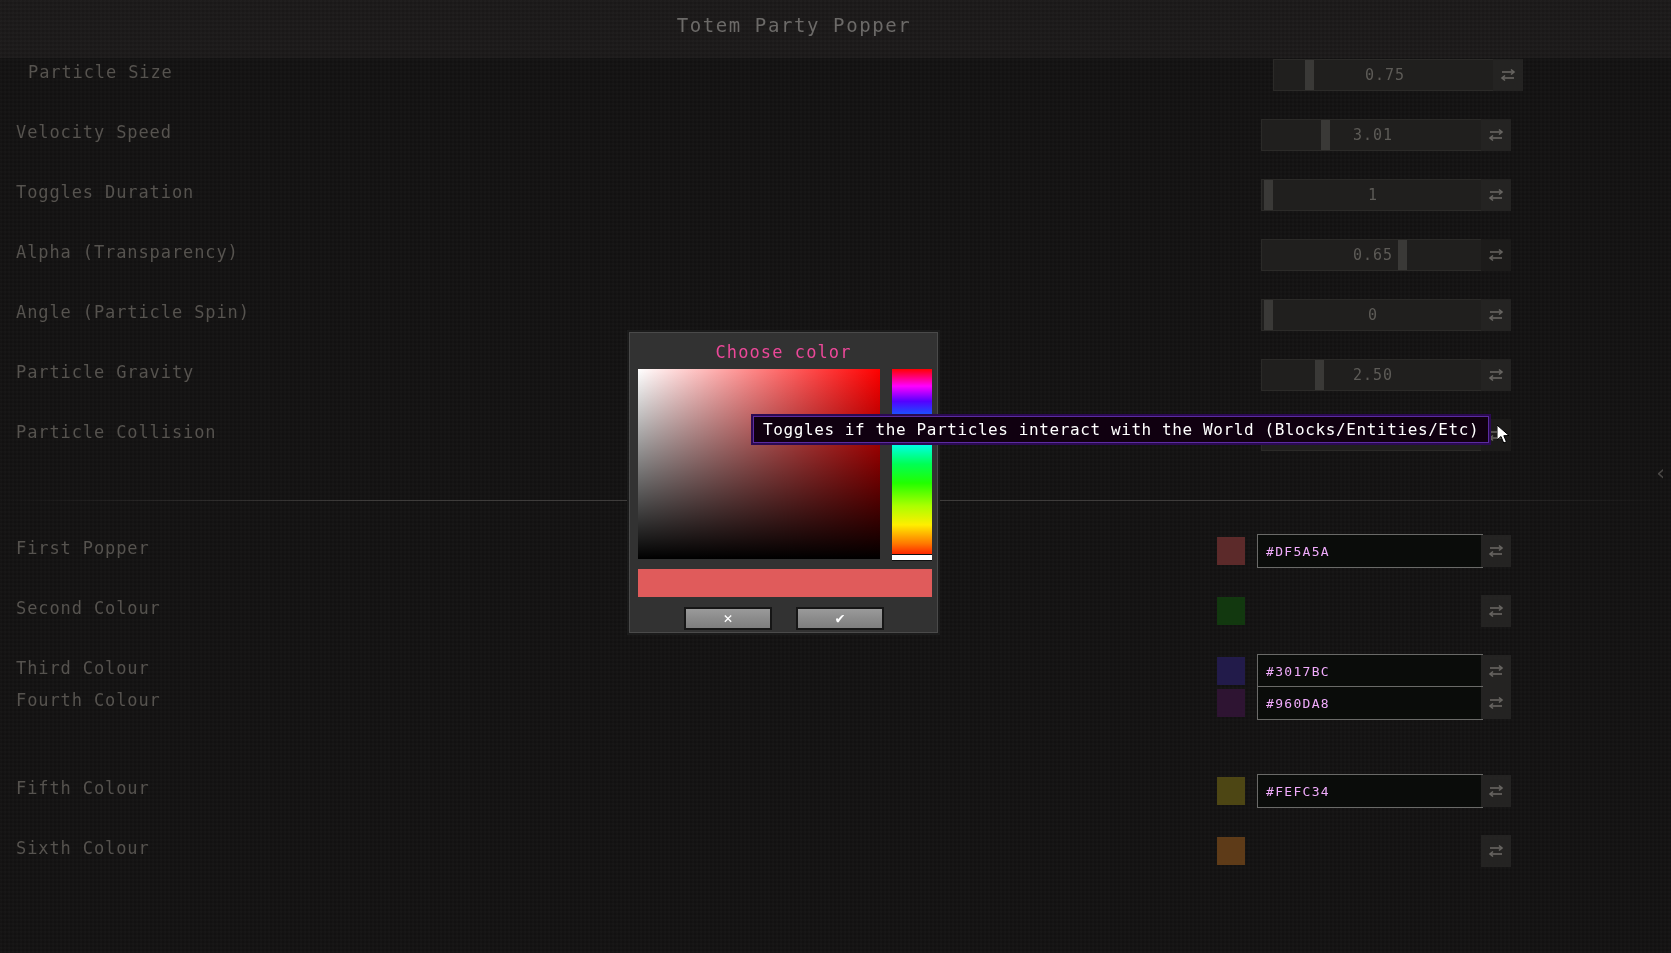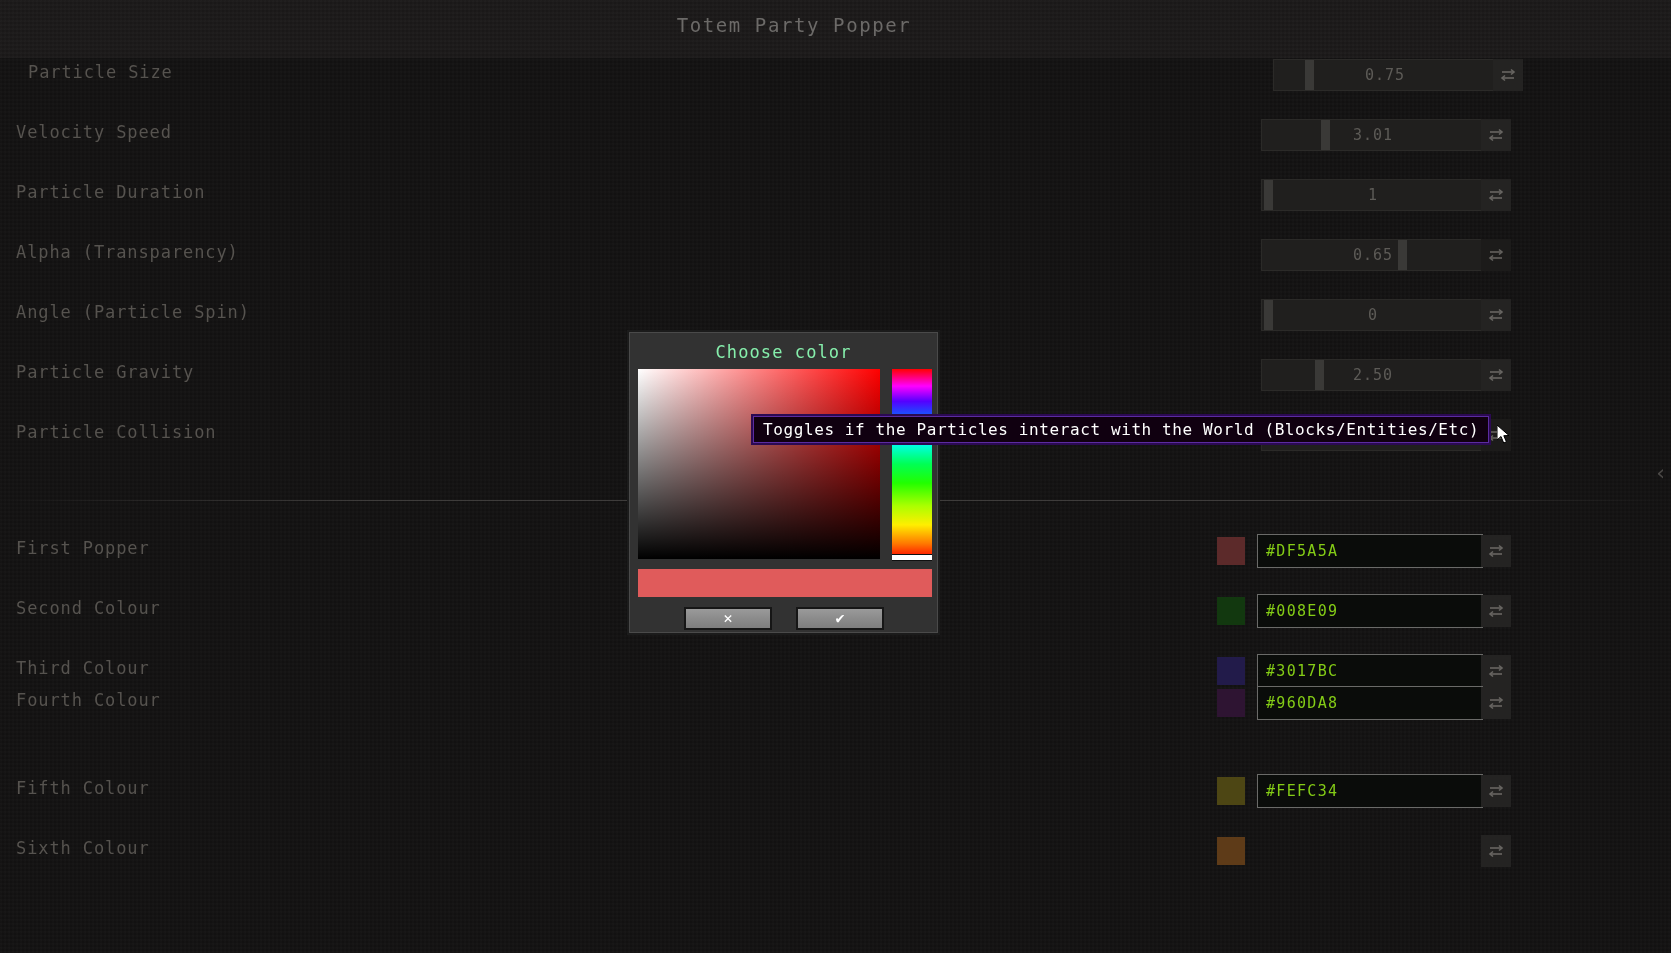--- a/index.html
+++ b/index.html
@@ -79,23 +79,23 @@
   
   .hexfield {
     position: absolute; right: 188px; top: 6px;
     width: 226px; height: 34px;
     background: #0a0c0a;
     border: 1px solid #6a6a68;
     display: flex; align-items: center;
   }
   .hexfield span {
     padding-left: 8px;
-    font-size: 15px;
+    font-size: 13px;
     letter-spacing: 1.3px;
-    color: #84cc16;
+    color: #f0abfc;
   }
   .swatch {
     position: absolute; right: 426px; top: 9px;
     width: 28px; height: 28px;
   }
 
   
   .resetbtn {
     position: absolute; right: 160px; top: 7px;
     width: 30px; height: 32px;
@@ -124,21 +124,21 @@
     left: 627px; top: 330px;
     width: 313px; height: 305px;
     background: #323232;
     border: 2px solid #1b1b1b;
     box-shadow: 0 0 0 1px #4a4a4a inset;
   }
   .dialog-title {
     position: absolute; left: 0; top: 10px; width: 100%;
     text-align: center;
     font-size: 17px;
-    color: #86efac;
+    color: #ec4899;
     letter-spacing: 1.1px;
   }
   .sv-area {
     position: absolute; left: 9px; top: 37px;
     width: 242px; height: 190px;
     background:
       linear-gradient(to top, #000 0%, rgba(0,0,0,0) 100%),
       linear-gradient(to right, #ffffff 0%, #ff0000 100%);
   }
   .sv-cursor {
@@ -245,21 +245,21 @@
         <div class="resetbtn">
           <svg width="18" height="18" viewBox="0 0 18 18">
             <path d="M3 6 L14 6" stroke="#b9b5ae" stroke-width="1.6"></path>
             <path d="M12 3.5 L15 6 L12 8.5" fill="none" stroke="#b9b5ae" stroke-width="1.6"></path>
             <path d="M15 12 L4 12" stroke="#b9b5ae" stroke-width="1.6"></path>
             <path d="M6 9.5 L3 12 L6 14.5" fill="none" stroke="#b9b5ae" stroke-width="1.6"></path>
           </svg>
         </div>
       </div>
       <div class="row" style="top: 172px;">
-        <div class="row-label">Particle Duration</div>
+        <div class="row-label">Toggles Duration</div>
         <div class="pencil-icon"><svg width="18" height="18" viewBox="0 0 18 18">
             <path d="M12.5 1.5 L16.5 5.5 L6.5 15.5 L2 17 L3.5 12.5 Z" fill="none" stroke="#9a968f" stroke-width="1.4"></path>
             <path d="M3.5 12.5 L6.5 15.5" stroke="#9a968f" stroke-width="1.2"></path>
           </svg></div>
         <div class="slider">
           <div class="slider-handle" style="left: 1%;"></div>
           <div class="slider-value">1</div>
         </div>
         <div class="resetbtn">
           <svg width="18" height="18" viewBox="0 0 18 18">
@@ -361,23 +361,20 @@
             <path d="M3 6 L14 6" stroke="#b9b5ae" stroke-width="1.6"></path>
             <path d="M12 3.5 L15 6 L12 8.5" fill="none" stroke="#b9b5ae" stroke-width="1.6"></path>
             <path d="M15 12 L4 12" stroke="#b9b5ae" stroke-width="1.6"></path>
             <path d="M6 9.5 L3 12 L6 14.5" fill="none" stroke="#b9b5ae" stroke-width="1.6"></path>
           </svg>
         </div>
       </div>
       <div class="row" style="top: 588px; padding-left: 32px;">
         <div class="row-label">Second Colour</div>
         <div class="swatch" style="background: rgb(18, 56, 15);"></div>
-        <div class="hexfield">
-          <span>#008E09</span>
-        </div>
         <div class="resetbtn">
           <svg width="18" height="18" viewBox="0 0 18 18">
             <path d="M3 6 L14 6" stroke="#b9b5ae" stroke-width="1.6"></path>
             <path d="M12 3.5 L15 6 L12 8.5" fill="none" stroke="#b9b5ae" stroke-width="1.6"></path>
             <path d="M15 12 L4 12" stroke="#b9b5ae" stroke-width="1.6"></path>
             <path d="M6 9.5 L3 12 L6 14.5" fill="none" stroke="#b9b5ae" stroke-width="1.6"></path>
           </svg>
         </div>
       </div>
       <div class="row" style="top: 648px;">

